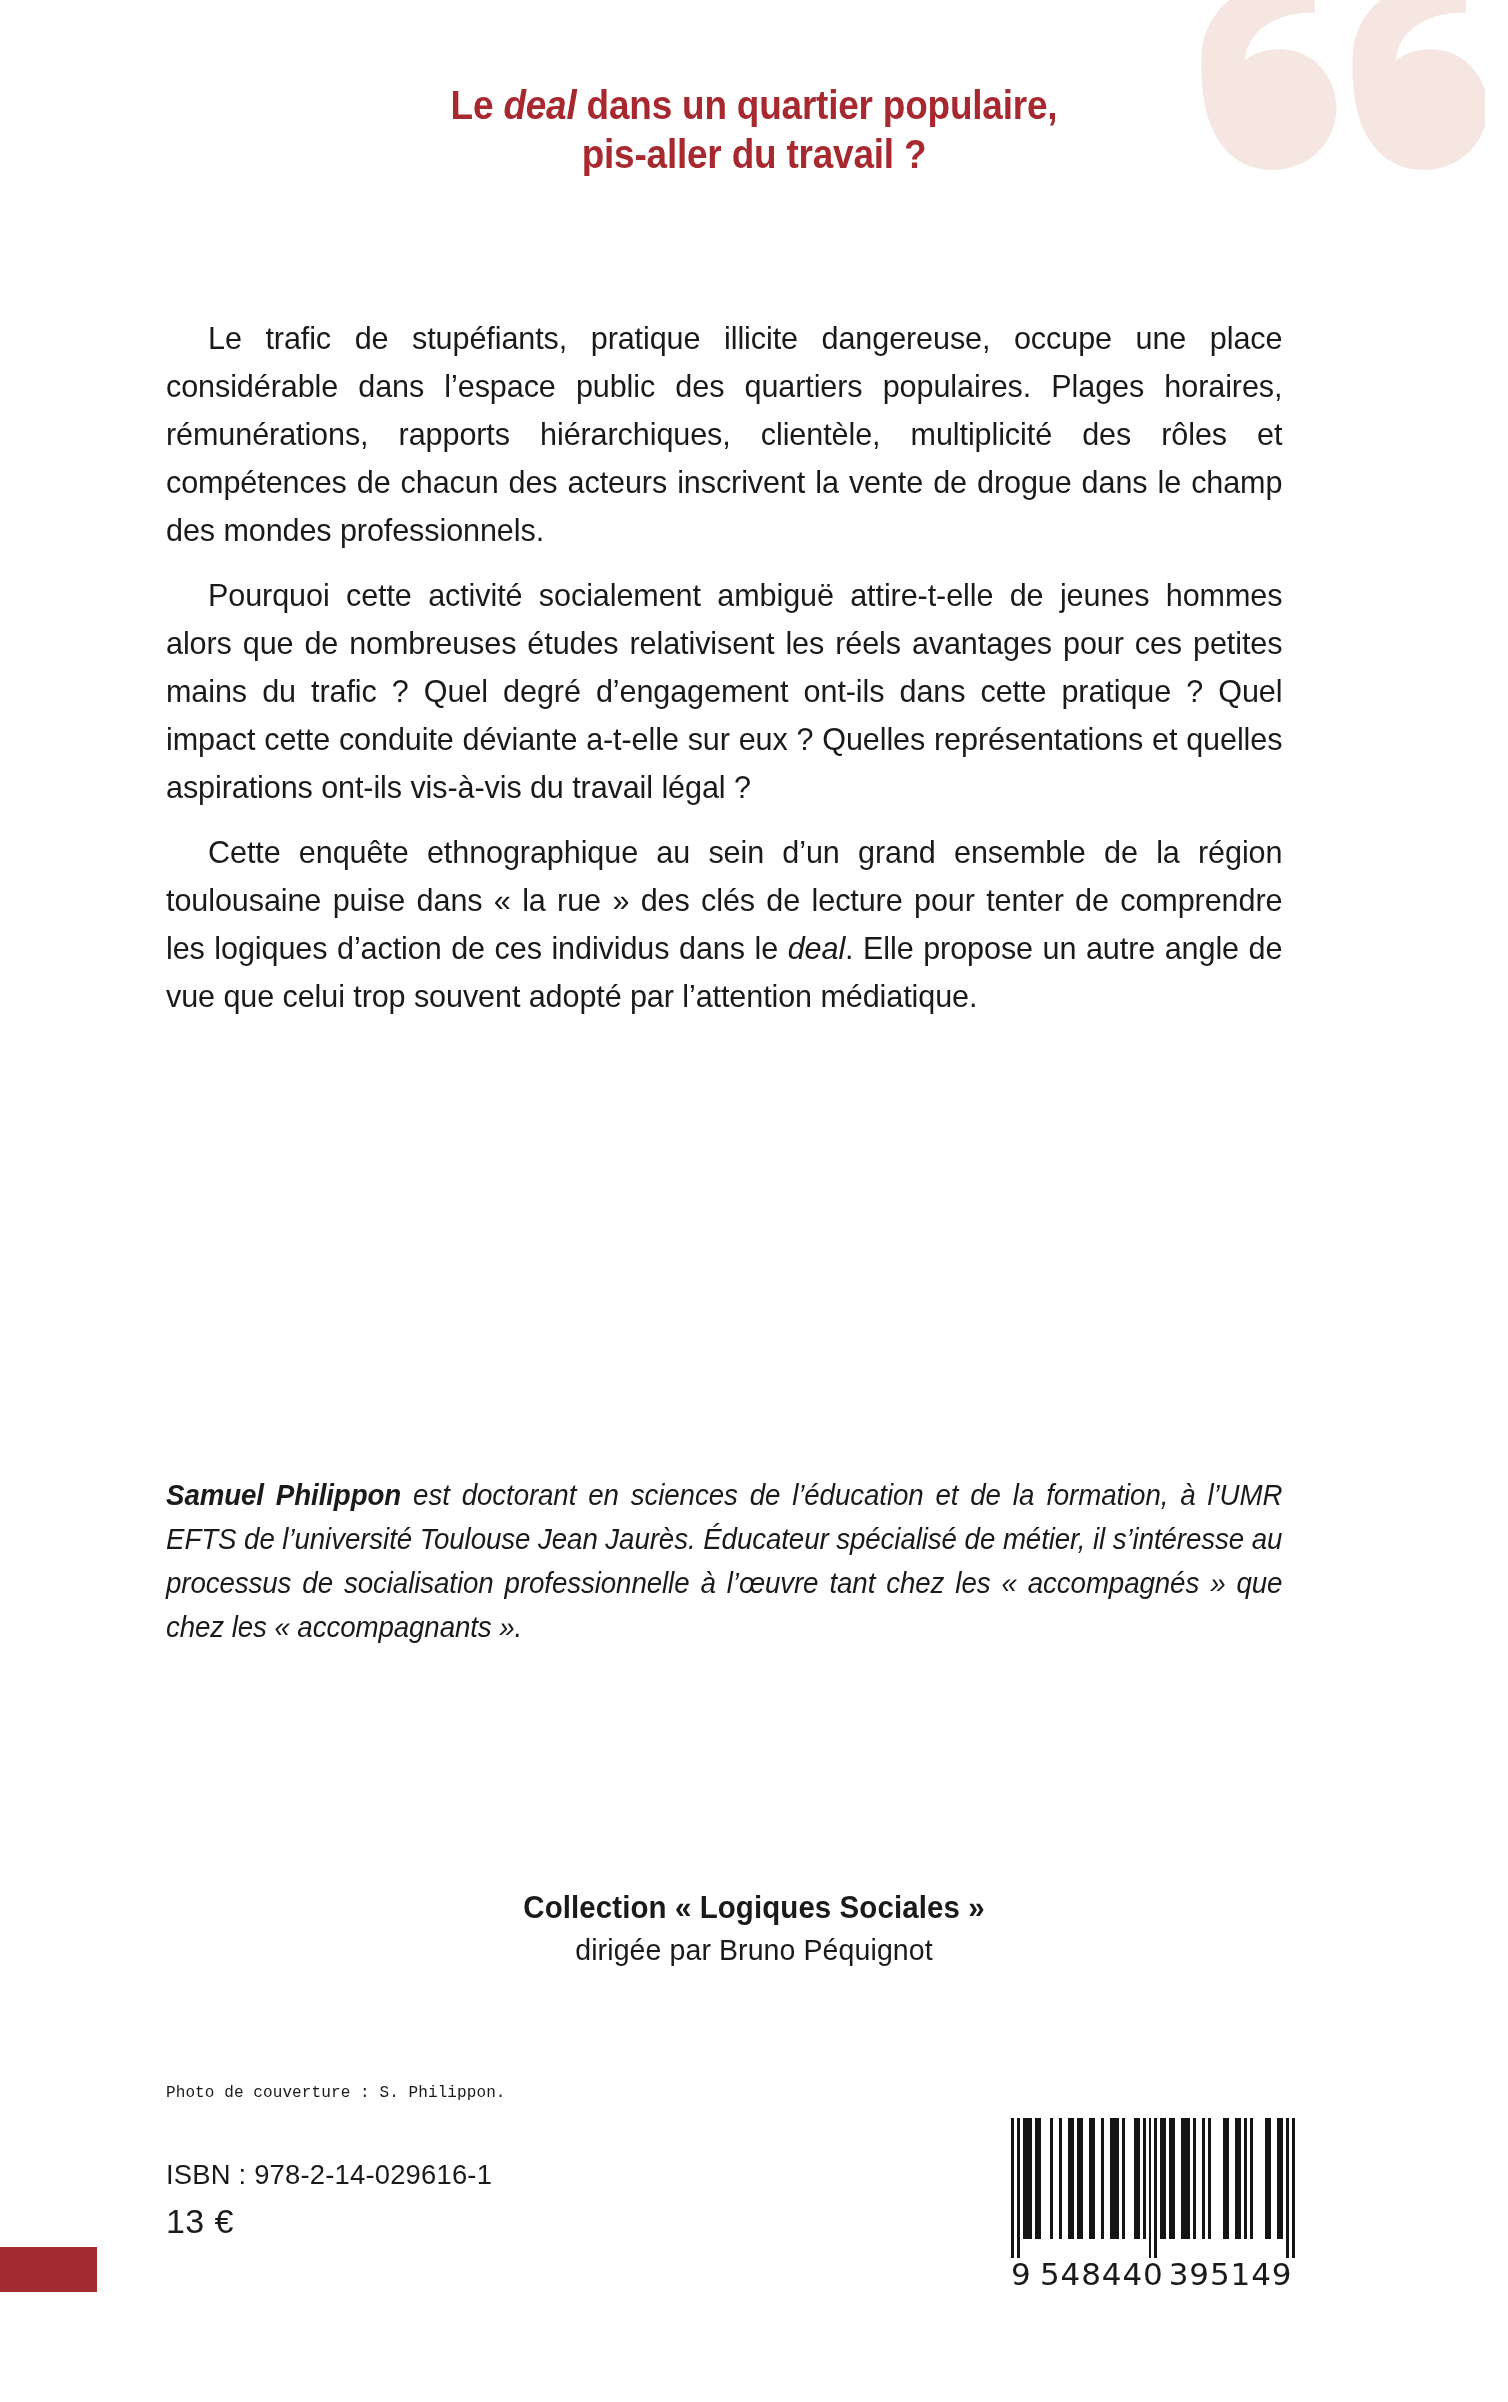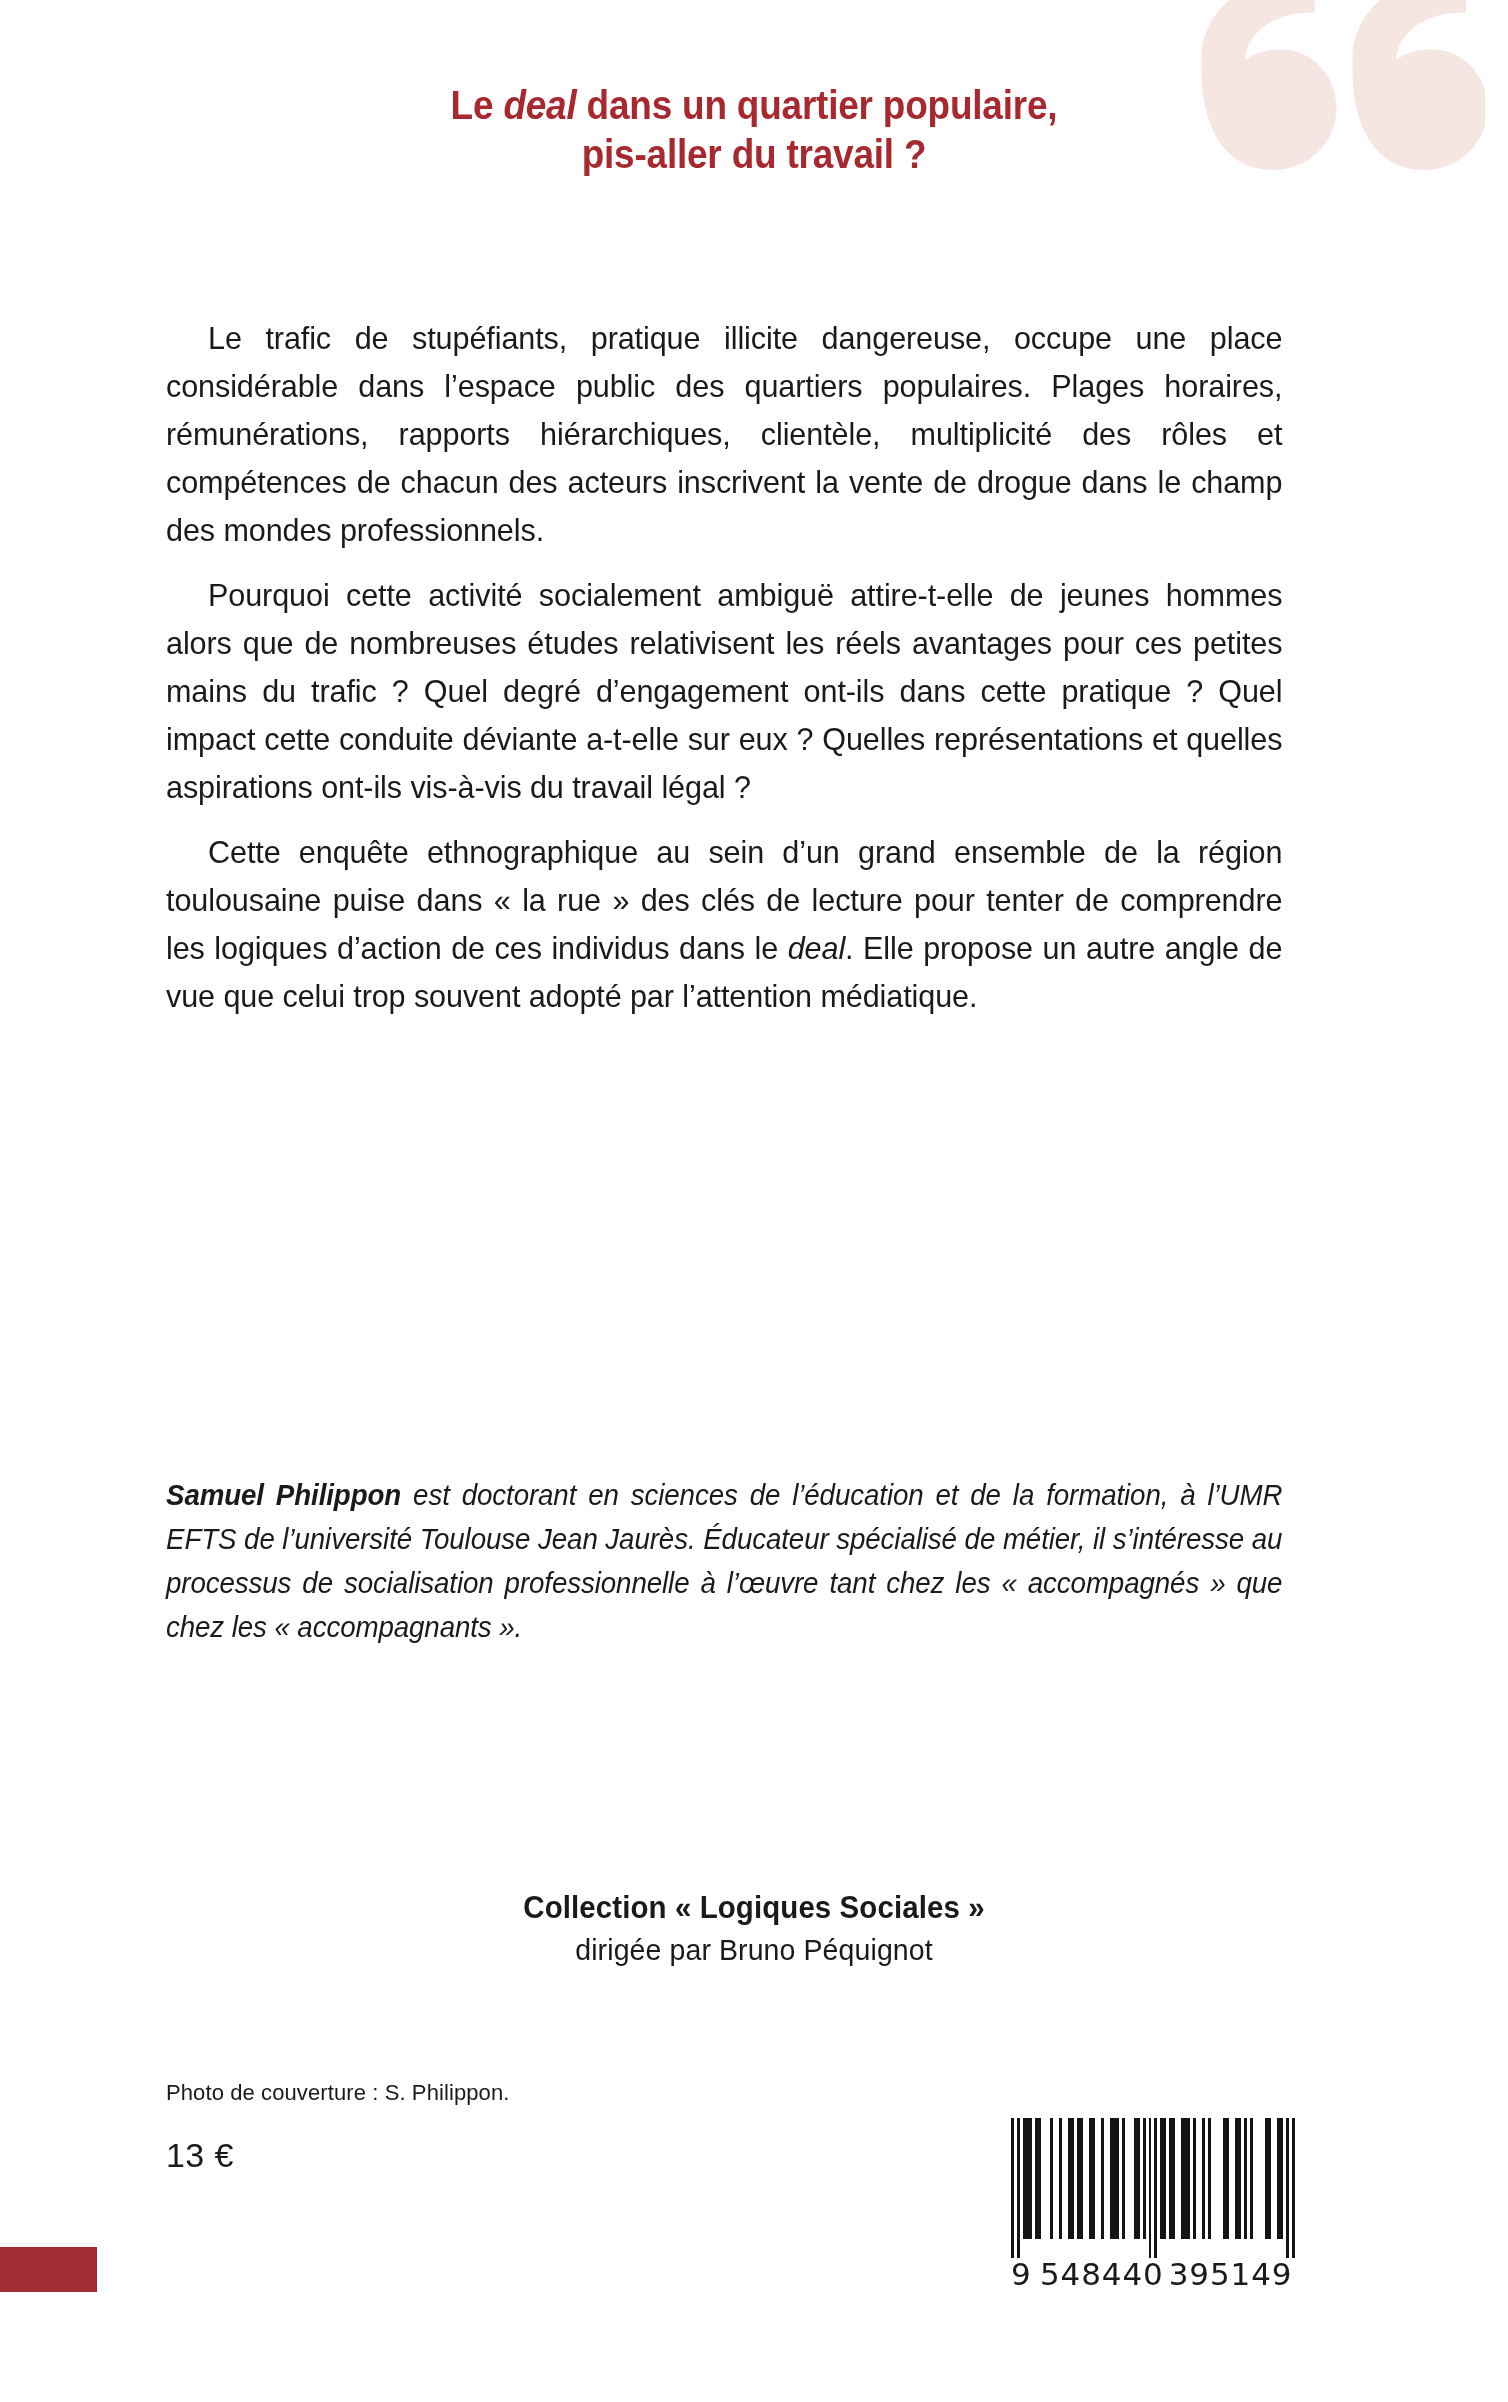--- a/index.html
+++ b/index.html
@@ -92,22 +92,23 @@
     transform:scaleX(0.95);
   }
 
   
   #footer-left{
     position:absolute;
     left:166px; top:2077px;
     width:719px;
   }
   #footer-left .credit{
-    font-size:22px; line-height:32px; letter-spacing:0.1px;
-    margin:0 0 24px 0;
+    font-size:16px; line-height:32px; letter-spacing:0.1px;
+    margin:0 0 48px 0;
+    font-family:Liberation Mono, monospace;
   }
   #footer-left .isbn{
     font-size:27.4px; line-height:36px; letter-spacing:0.2px;
     margin:0 0 5.7px 0;
   }
   #footer-left .price{
     font-size:34px; line-height:44px; letter-spacing:0.4px;
     margin:0;
   }
 
@@ -173,20 +174,21 @@
 
 <div id="bio"><b>Samuel Philippon</b><span> est doctorant en sciences de l’éducation et de la formation, à l’UMR EFTS de l’université Toulouse Jean Jaurès. Éducateur spécialisé de métier, il s’intéresse au processus de socialisation professionnelle à l’œuvre tant chez les « accompagnés » que chez les « accompagnants ».</span></div>
 
 <div id="collection">
   <span class="coll-title">Collection « Logiques Sociales »</span>
   <span class="coll-sub">dirigée par Bruno Péquignot</span>
 </div>
 
 <div id="footer-left">
   <p class="credit">Photo de couverture : S. Philippon.</p>
+  <p class="isbn">ISBN : 978-2-14-029616-1</p>
   <p class="price">13 €</p>
 </div>
 
 <div id="red-bar"></div>
 
 <div id="barcode">
   <div class="bars" id="barcode-bars">
       <div class="bar" style="width: 3px; height: 140px;"></div>
       <div class="sp" style="width: 3px; height: 140px;"></div>
       <div class="bar" style="width: 3px; height: 140px;"></div>

